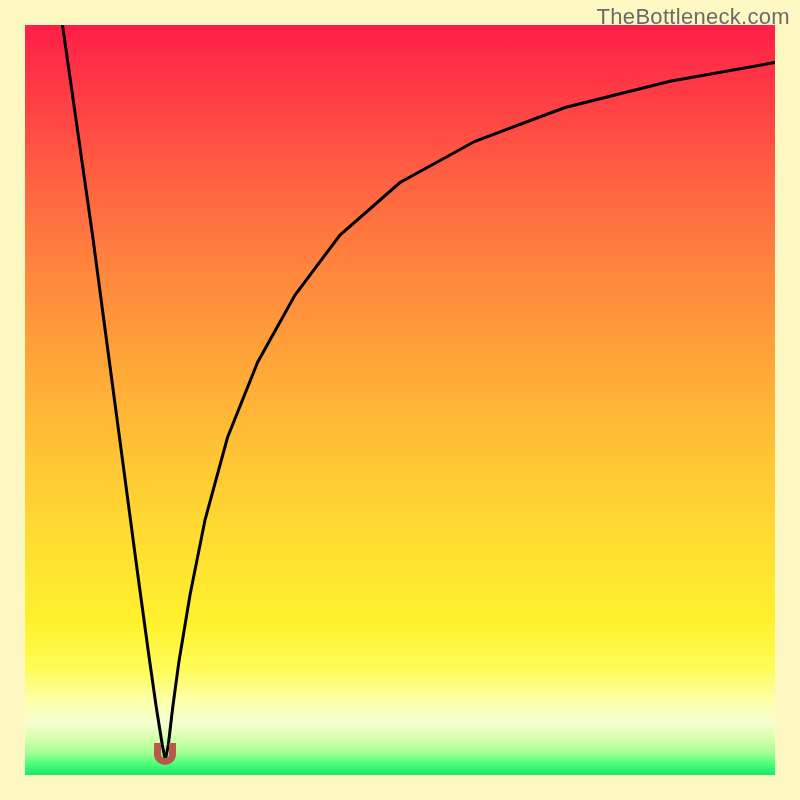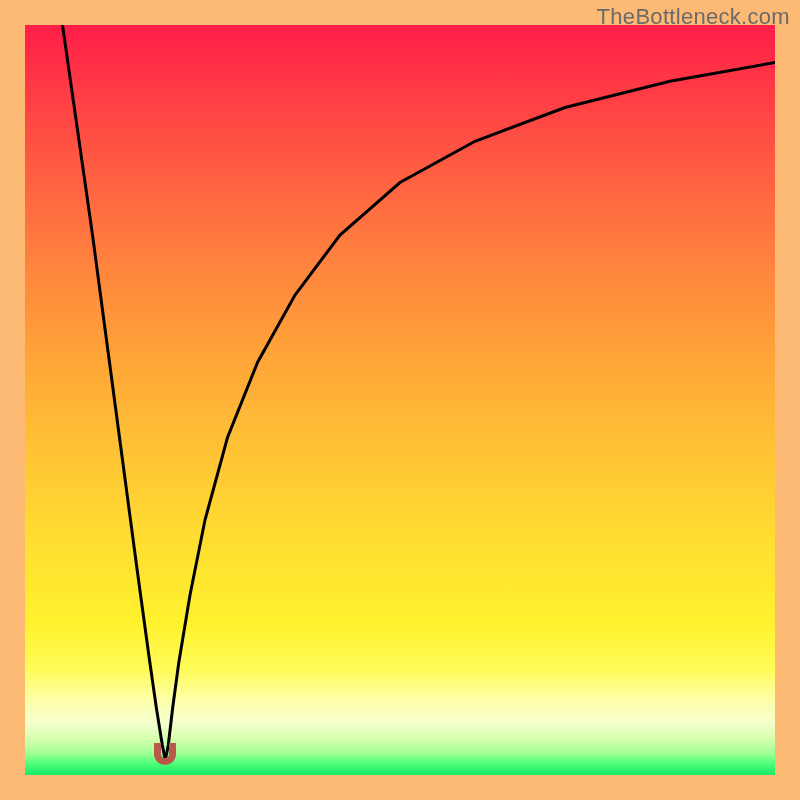--- a/index.html
+++ b/index.html
@@ -8,21 +8,21 @@
     width: 800px;
     height: 800px;
     background: #000;
     overflow: hidden;
     font-family: Arial, Helvetica, sans-serif;
   }
   .frame {
     position: absolute;
     left: 0; top: 0;
     width: 800px; height: 800px;
-    background: #fdba74;
+    background: #fef9c3;
   }
   .plot-area {
     position: absolute;
     left: 25px;
     top: 25px;
     width: 750px;
     height: 750px;
     overflow: hidden;
   }
   

